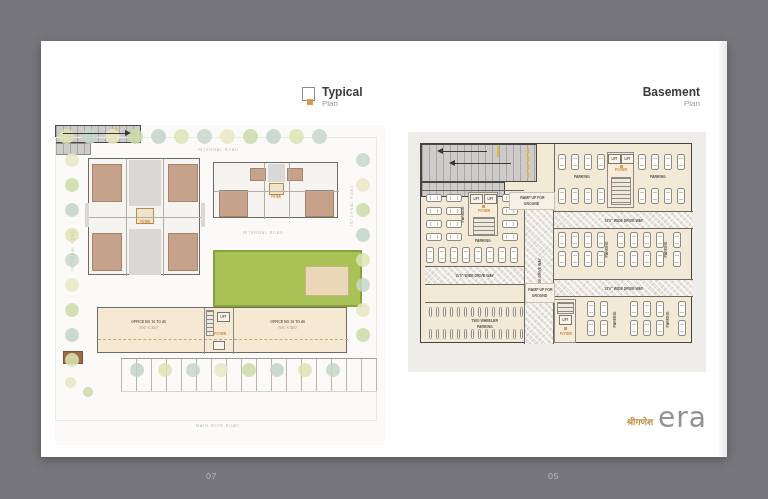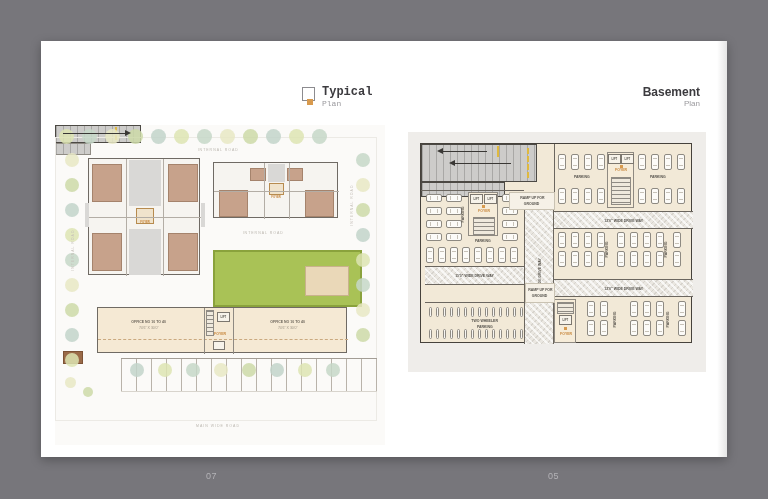--- a/index.html
+++ b/index.html
@@ -67,21 +67,21 @@
 
 <div class="canvas">
   <div class="spread">
 
     <div class="abs" style="left:0;top:0;width:343px;height:416px;">
 
       <div class="abs" style="left:261px;top:45px;width:80px;height:28px;">
         <div class="ticon">
             <div class="ticon-dot"></div>
           </div>
-        <div class="abs" style="left:20px;top:0;font-family:Liberation Mono, monospace;">
+        <div class="abs" style="left:20px;top:0;">
           <div class="title-main">Typical</div>
           <div class="title-sub">Plan</div>
         </div>
       </div>
 
       <div class="abs" id="splan" style="left:14px;top:84px;width:330px;height:320px;background:#fbfaf8;">
         <div class="abs" style="left:0;top:12px;width:322px;height:284px;border:1px solid #eceae5;"></div>
 
         <div class="micro road" style="left:103px;top:20px;width:120px;height:10px;">
             <span>INTERNAL ROAD</span>
@@ -435,17 +435,21 @@
               <div class="car v" style="left: 222px; top: 176px;"></div>
               <div class="car v" style="left: 235px; top: 157px;"></div>
               <div class="car v" style="left: 235px; top: 176px;"></div>
               <div class="car v" style="left: 257px; top: 157px;"></div>
               <div class="car v" style="left: 257px; top: 176px;"></div>
             </div>
         </div>
       </div>
     </div>
 
+    <div class="brand abs" style="left:500px;top:360px;width:166px;height:34px;">
+      <span class="brand-dev">श्रीगणेश</span>
+      <span class="brand-era">era</span>
+    </div>
   </div>
 
   <div class="pagenum" style="left:206px;">07</div>
   <div class="pagenum" style="left:548px;">05</div>
 </div>
 
 </body></html>

